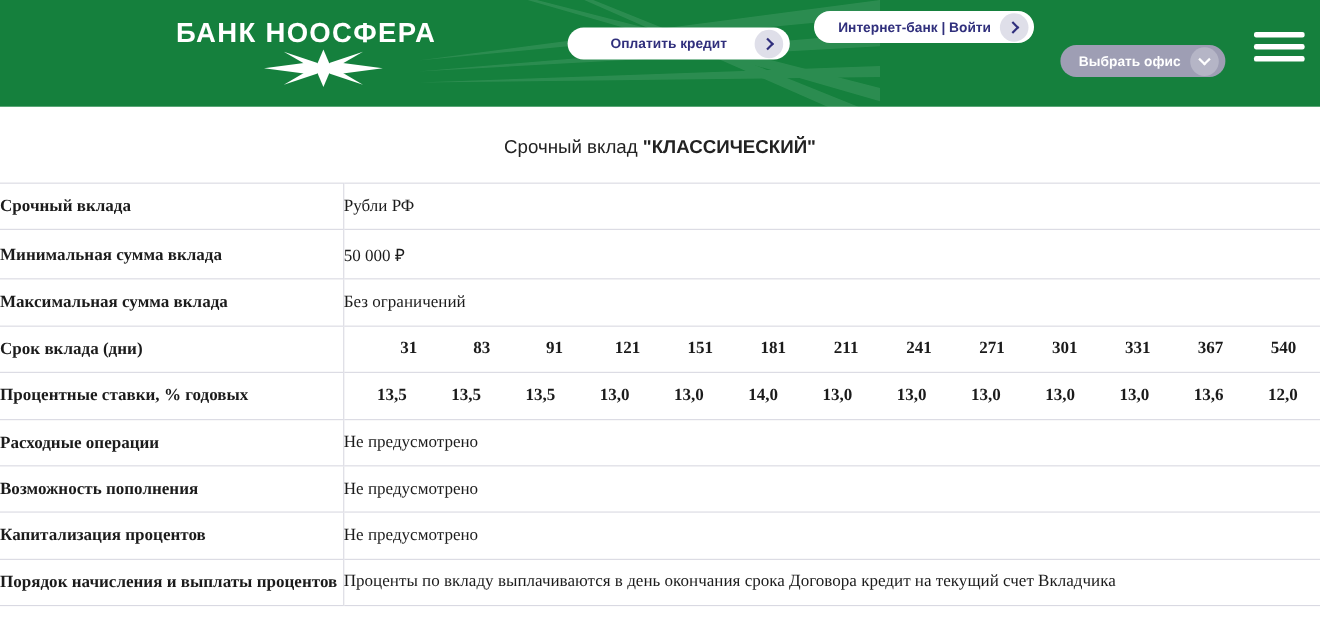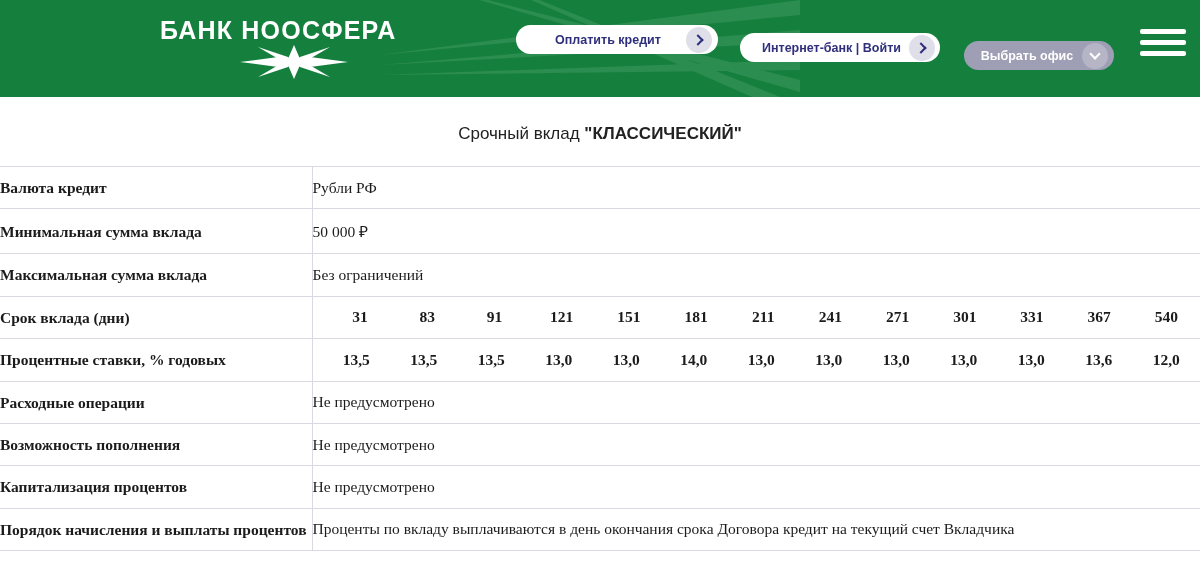--- a/index.html
+++ b/index.html
@@ -100,21 +100,21 @@
   }
   .chev-down {
     transform: rotate(45deg);
     margin-left: 0;
     margin-top: -3px;
     border-right-color: #ffffff;
     border-bottom-color: #ffffff;
   }
 
   #btn-pay { left: 516px; top: 25px; width: 202px; }
-  #btn-bank { left: 740px; top: 33px; width: 200px; }
+  #btn-bank { left: 740px; top: 10px; width: 200px; }
   #btn-office { left: 964px; top: 25px; width: 150px; padding-left: 16px; }
 
   .burger {
     position: absolute;
     left: 1140px;
     top: 29px;
     width: 46px;
     height: 32px;
     cursor: pointer;
   }
@@ -246,35 +246,35 @@
 
 <div class="content">
 
   <div class="page-title">
     <span>Срочный вклад </span><b>"КЛАССИЧЕСКИЙ"</b>
   </div>
 
   <table class="deposit">
     <tbody>
         <tr>
-      <td class="label">Валюта кредит</td>
+      <td class="label">Срочный вклада</td>
       <td class="value">Рубли РФ</td>
     </tr>
     <tr>
       <td class="label">Минимальная сумма вклада</td>
       <td class="value">50 000 ₽</td>
     </tr>
     <tr>
       <td class="label">Максимальная сумма вклада</td>
       <td class="value">Без ограничений</td>
     </tr>
 
     <tr>
       <td class="label">Срок вклада (дни)</td>
-      <td class="value" style="padding-left:4px">
+      <td class="value" style="padding-left:16px">
         <div class="nums">
           <span>31</span>
           <span>83</span>
           <span>91</span>
           <span>121</span>
           <span>151</span>
           <span>181</span>
           <span>211</span>
           <span>241</span>
           <span>271</span>

